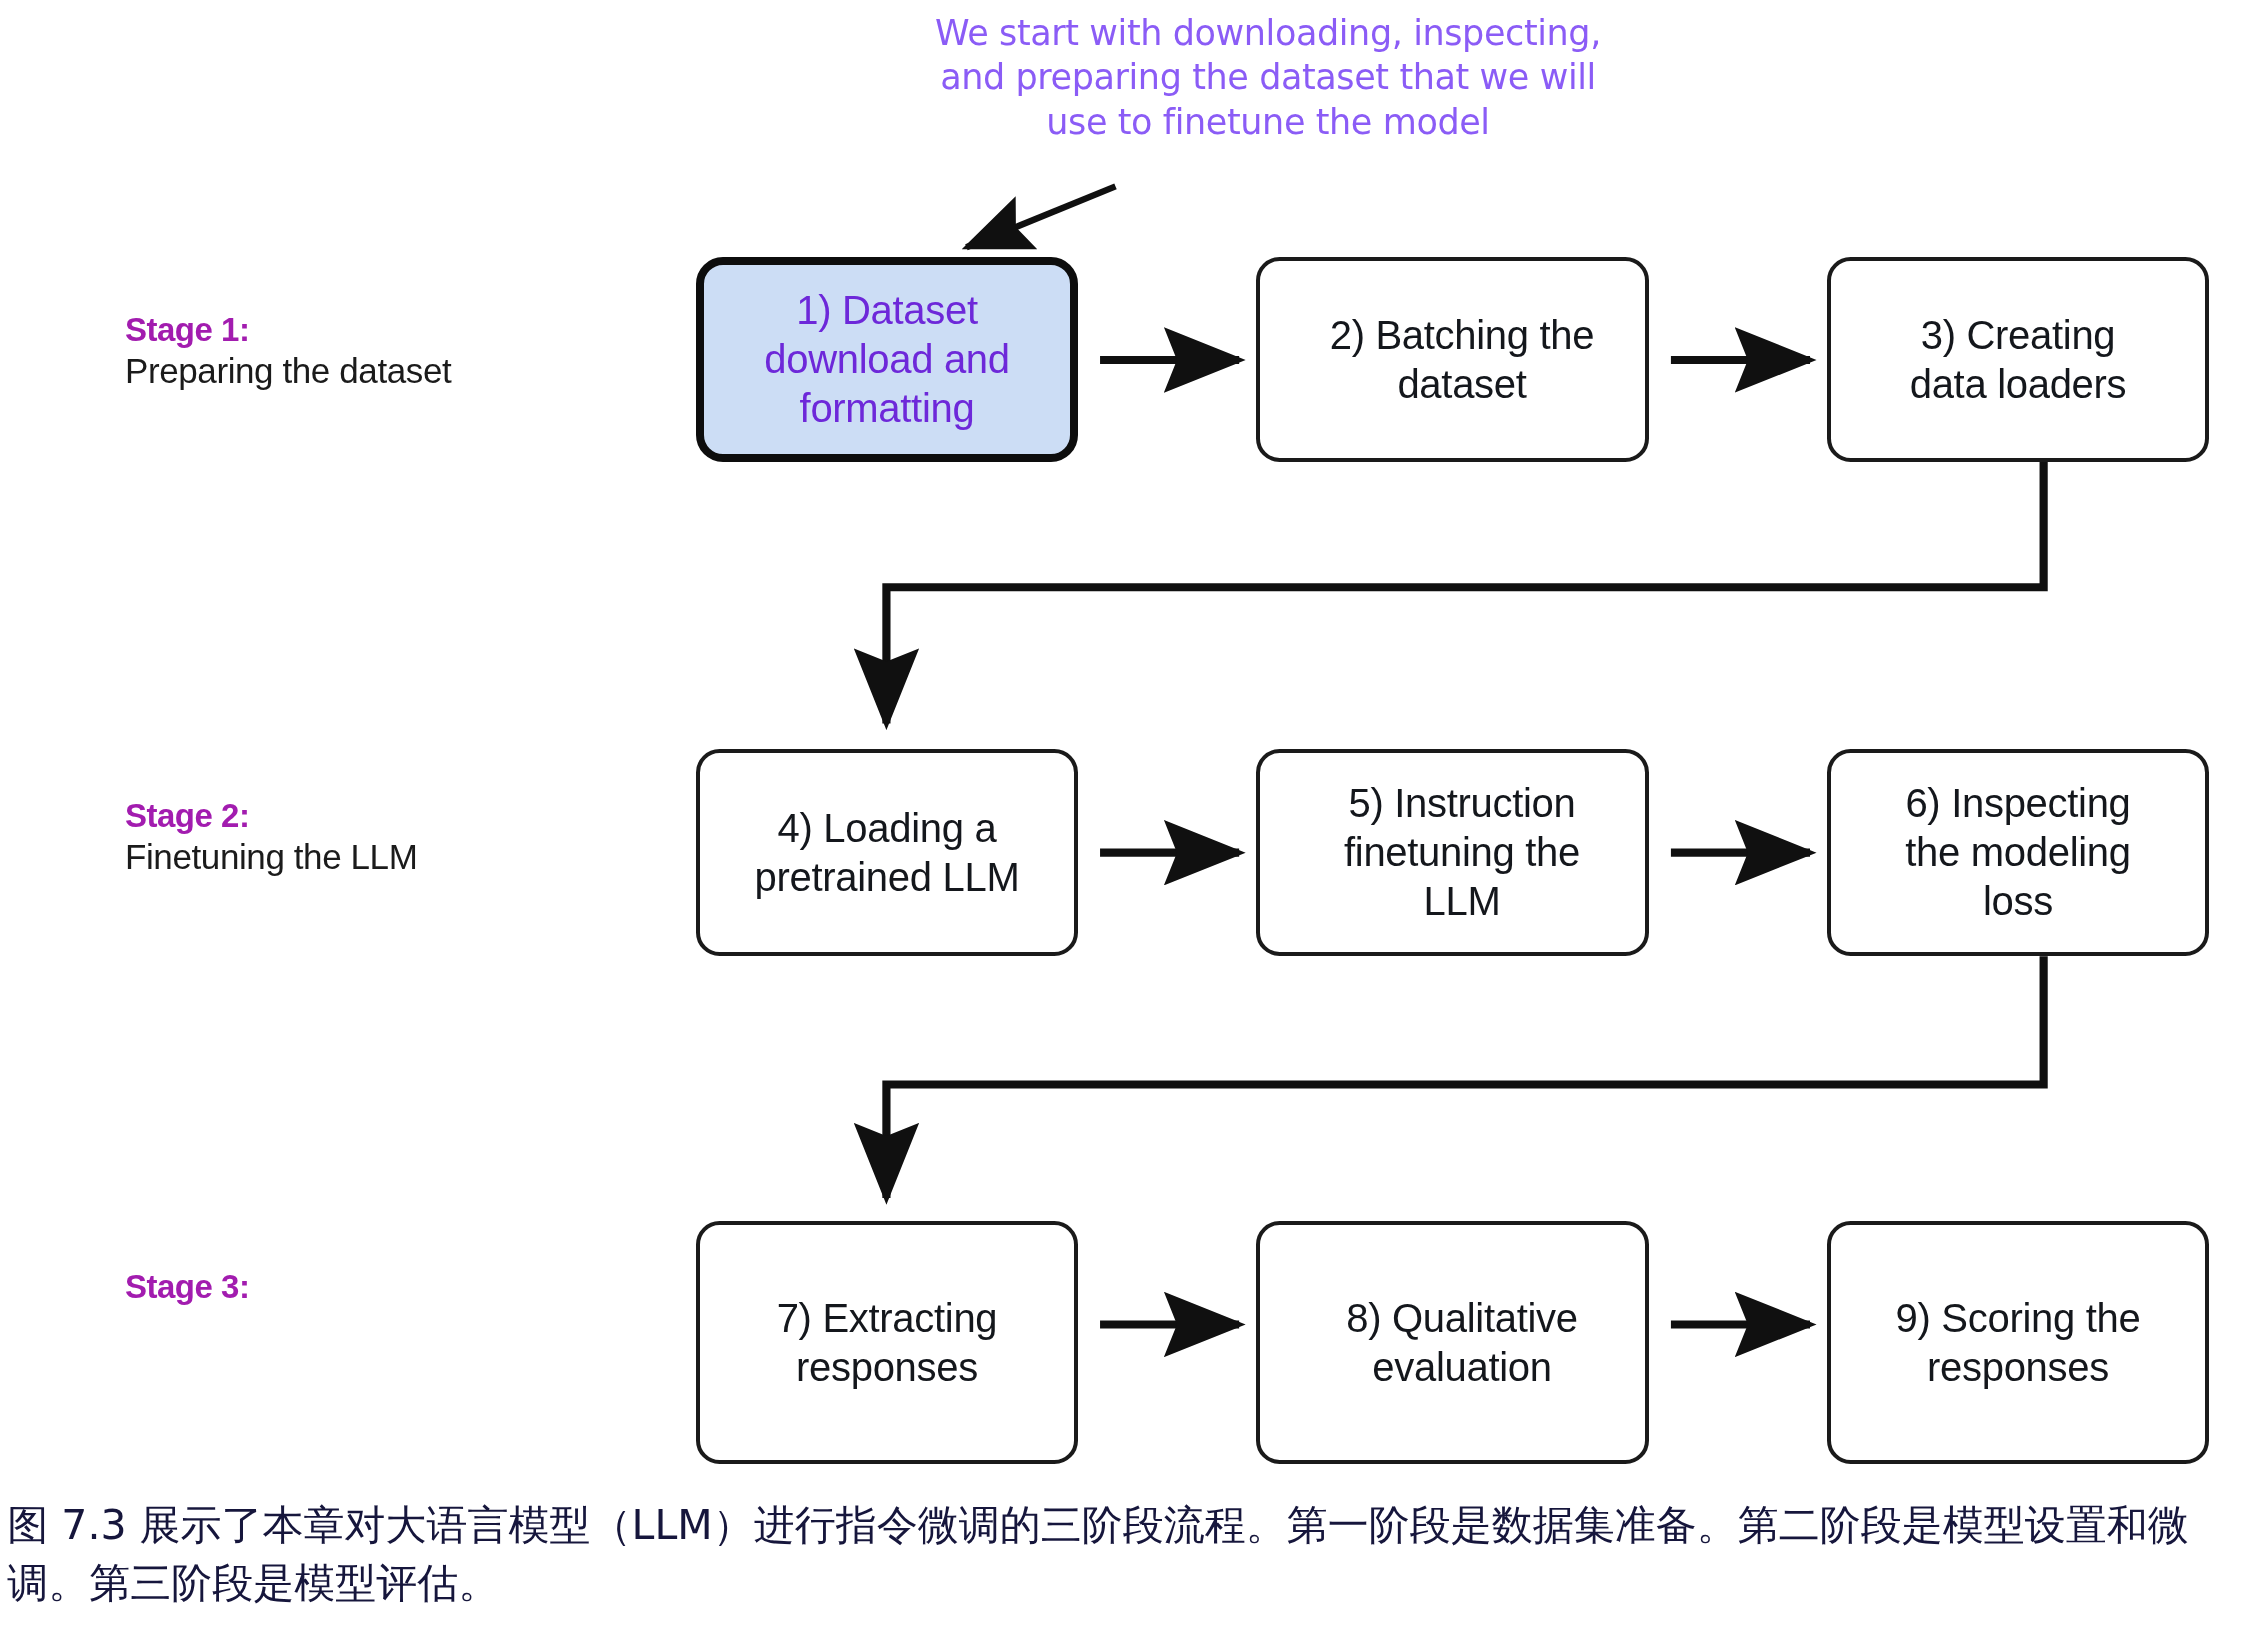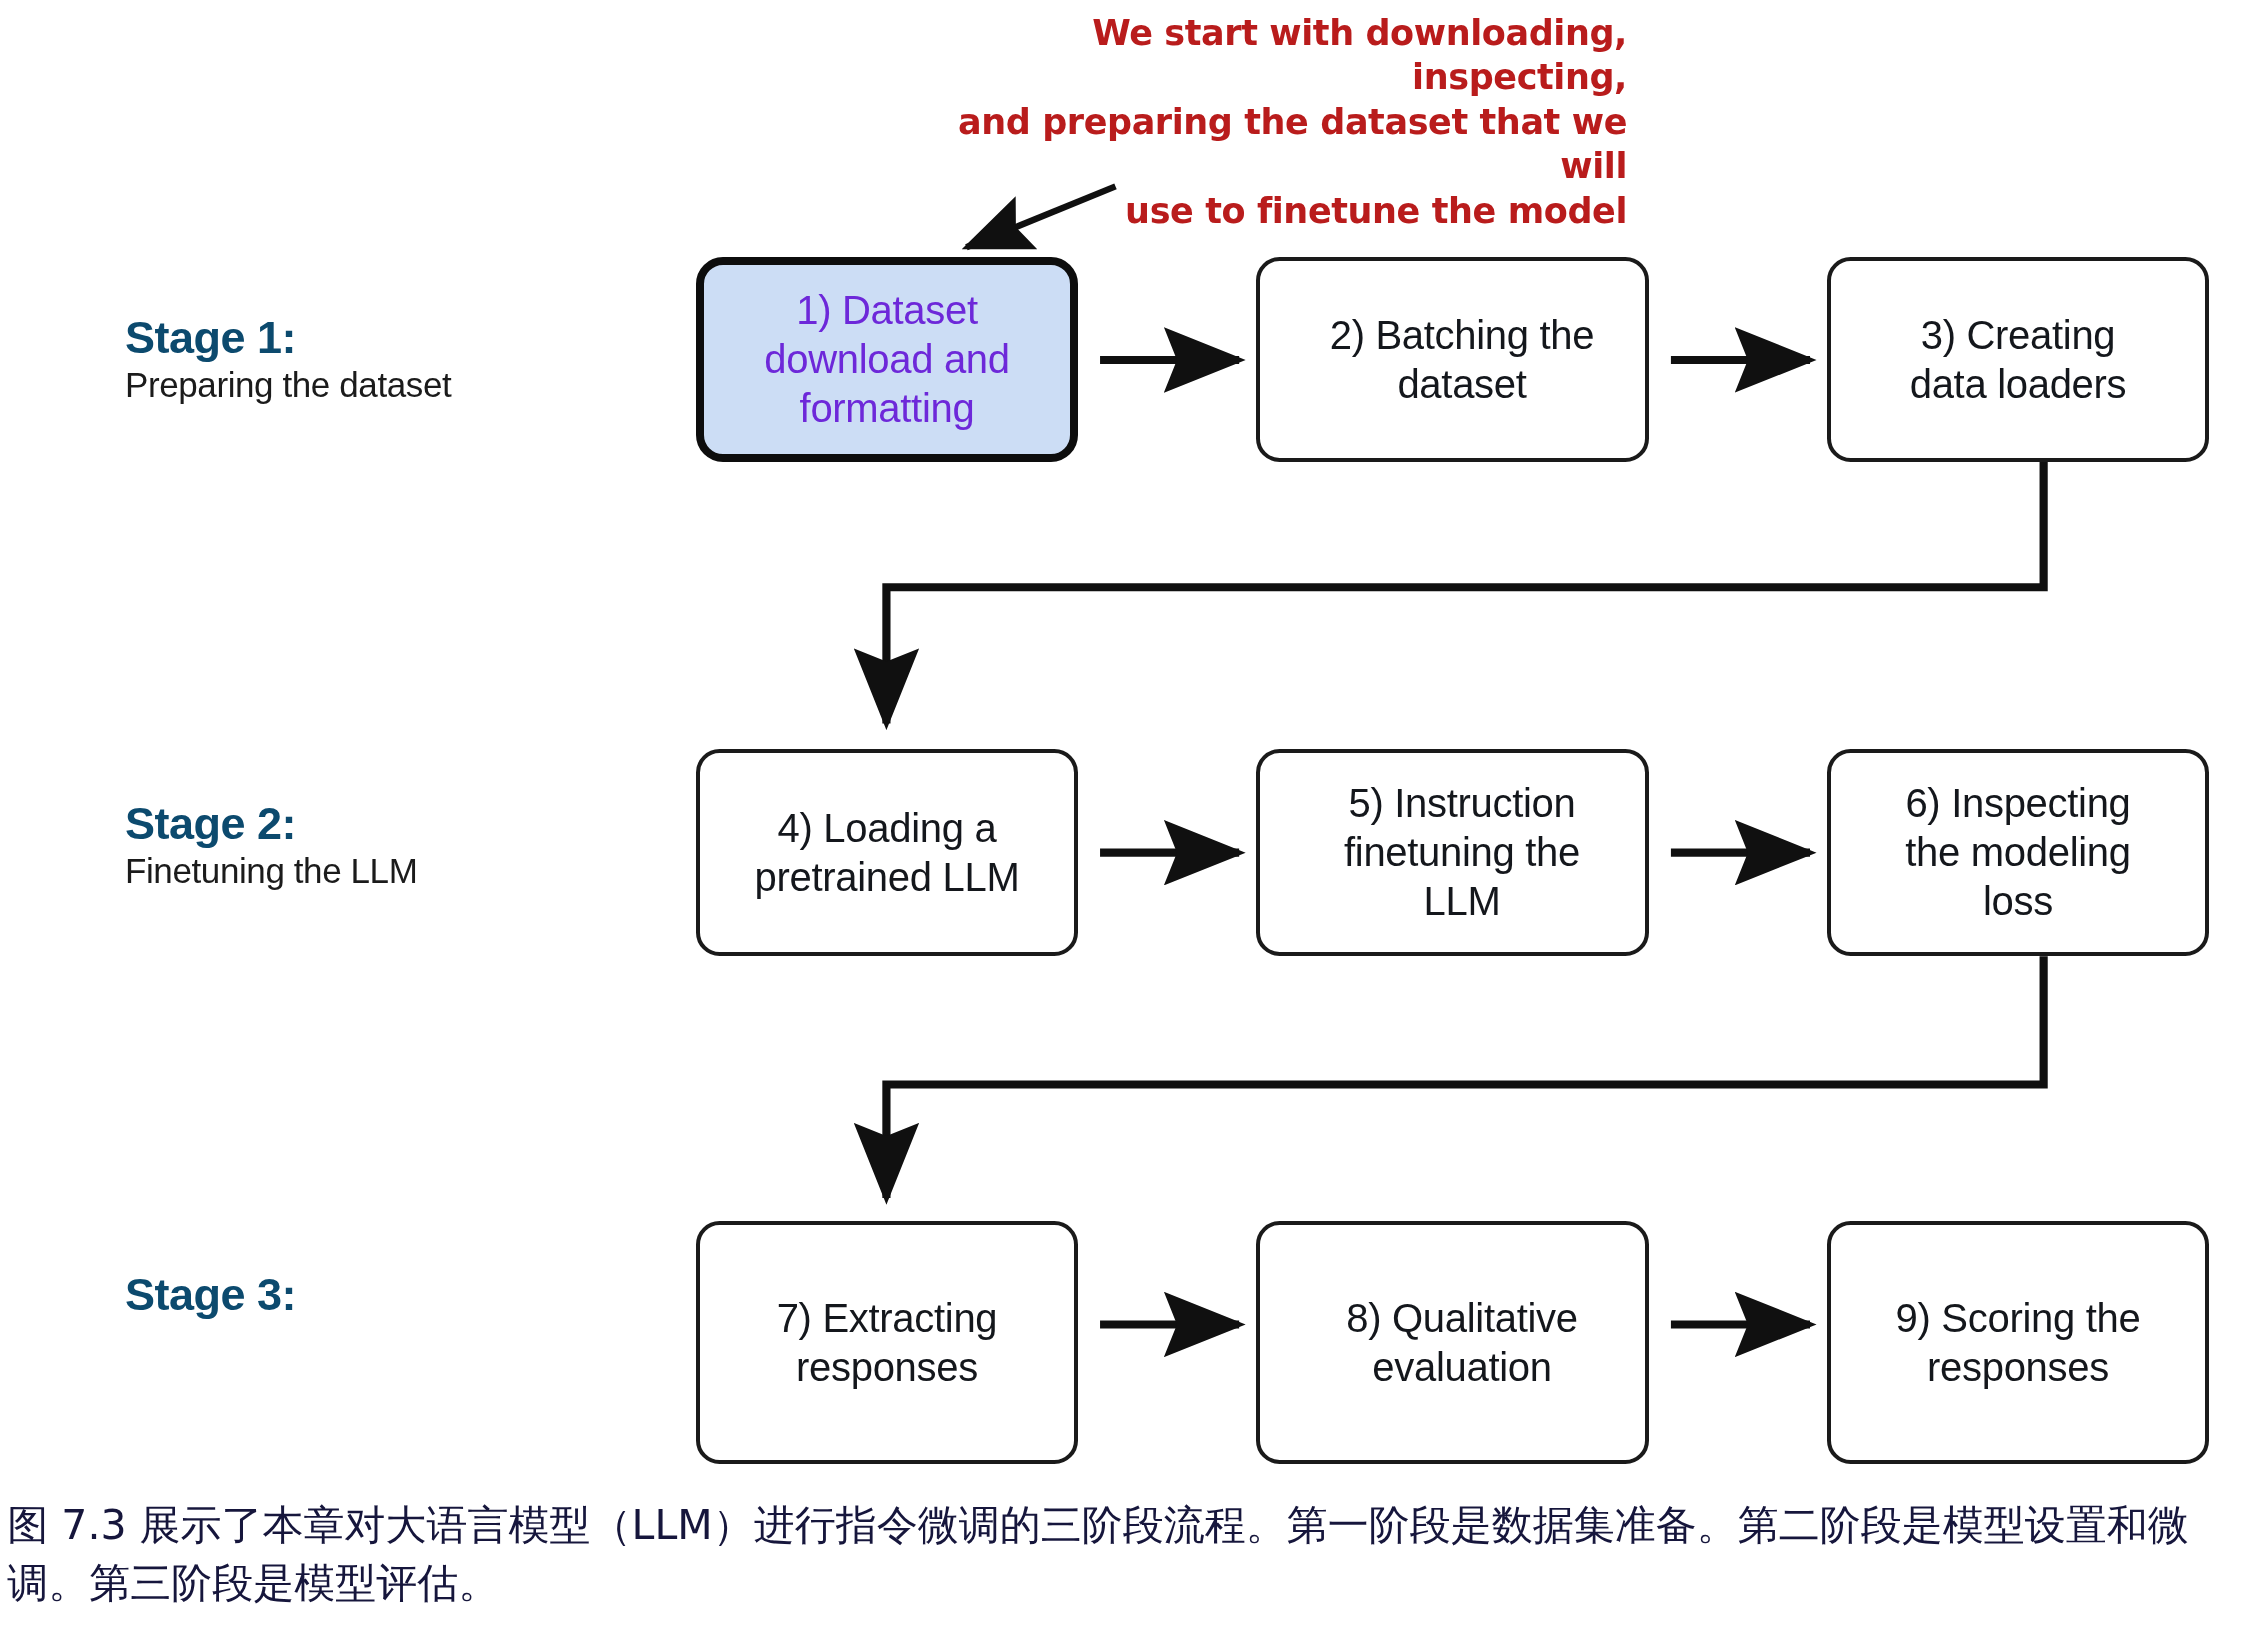--- a/index.html
+++ b/index.html
@@ -22,41 +22,41 @@
     width: 2251px;
     height: 1649px;
   }
 
   
   .callout {
     position: absolute;
     left: 909px;
     top: 11px;
     width: 718px;
-    text-align: right;
+    text-align: center;
     font-family: "DejaVu Sans", sans-serif;
-    font-weight: bold;
+    font-weight: normal;
     font-size: 35px;
     line-height: 1.27;
     letter-spacing: -0.4px;
-    color: #b91c1c;
+    color: #8b5cf6;
     white-space: pre-line;
   }
 
   
   .stage-label {
     position: absolute;
     left: 125px;
     width: 545px;
   }
   .stage-title {
     font-weight: bold;
-    font-size: 45px;
+    font-size: 33px;
     line-height: 1.18;
-    color: #0c4a6e;
+    color: #a21caf;
     letter-spacing: -0.5px;
   }
   .stage-sub {
     font-weight: normal;
     font-size: 35px;
     line-height: 1.2;
     color: #1b1b1b;
     letter-spacing: -0.4px;
   }
   #stage-label-1 { top: 311px; }

